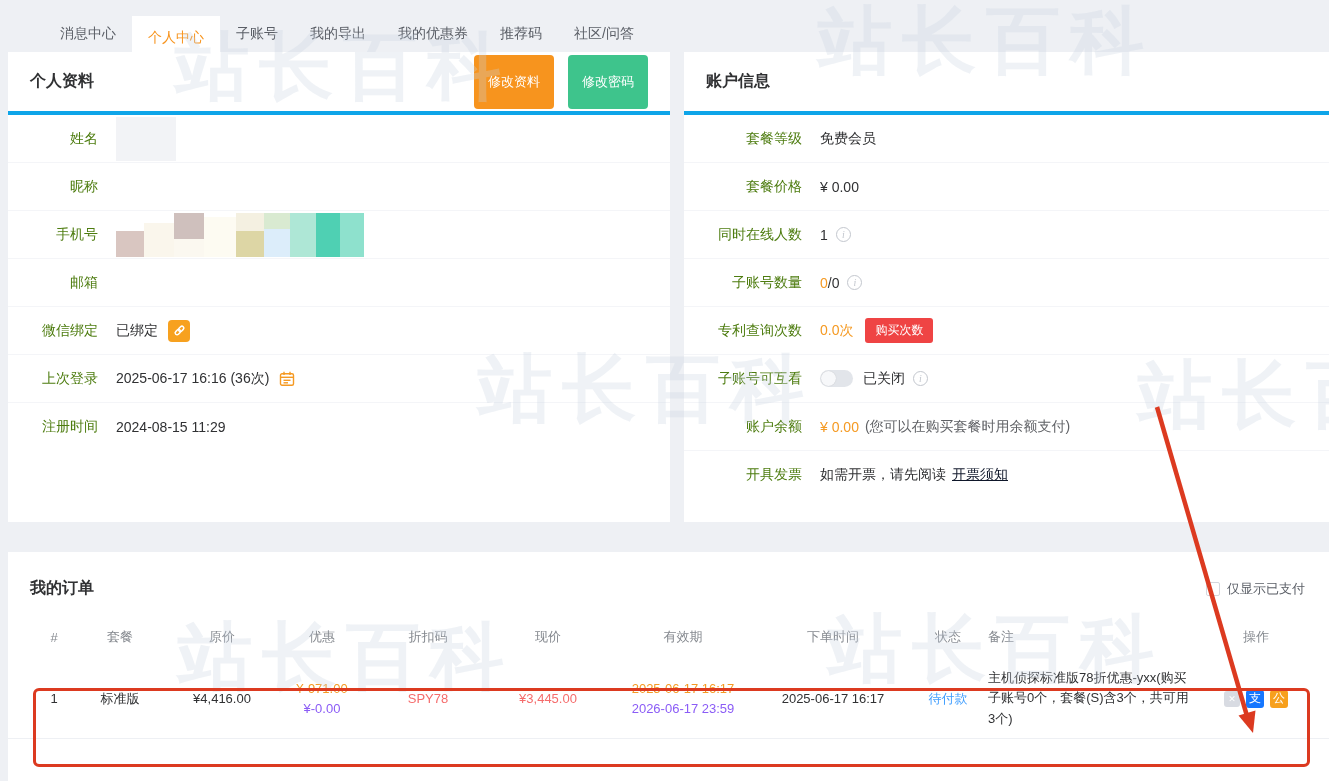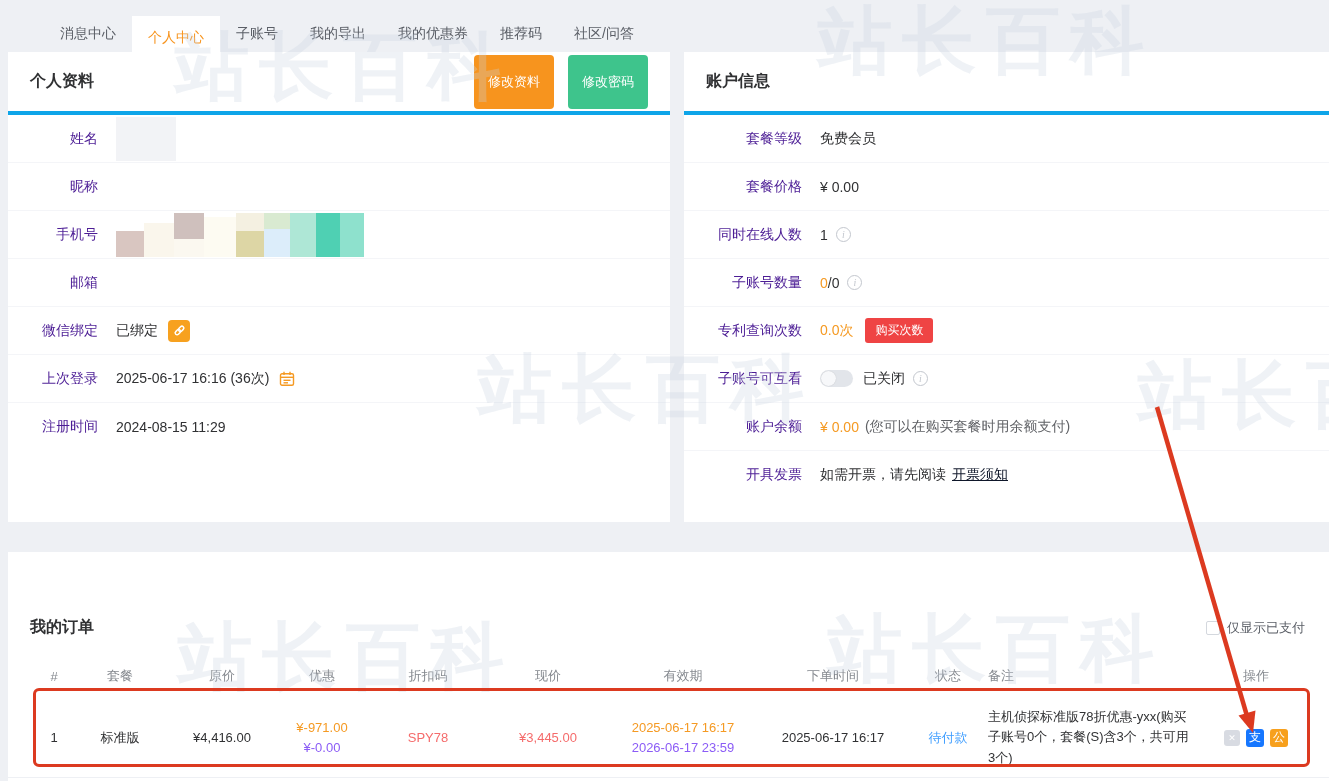--- a/index.html
+++ b/index.html
@@ -29,21 +29,21 @@
   .head-spacer { flex:1; }
   .btn { border:none; color:#fff; font-size:13px; padding:18px 14px; border-radius:4px;
          cursor:pointer; font-family:inherit; }
   .btn-orange { background:#f7941e; margin-right:14px; }
   .btn-green  { background:#3ec48c; }
 
   
   .frow { height:48px; display:flex; align-items:center; border-bottom:1px solid #f4f5f8;
           padding-left:8px; }
   .frow:last-child { border-bottom:none; }
-  .flabel { width:82px; text-align:right; font-size:14px; color:#4c1d95; flex-shrink:0; }
+  .flabel { width:82px; text-align:right; font-size:14px; color:#4d7c0f; flex-shrink:0; }
   .flabel-wide { width:110px; }
   .fvalue { margin-left:18px; font-size:14px; color:#303133; display:flex; align-items:center; }
 
   .redact { width:60px; height:44px; background:#f2f3f6; }
   .mosaic { position:relative; width:212px; height:44px; }
   .mosaic div { position:absolute; }
 
   .orange { color:#f59a23; }
   .graytx { color:#8b5cf6; }
   .red    { color:#f56c6c; }
@@ -58,21 +58,21 @@
                color:#c3c7ce; font-size:10px; display:inline-flex; align-items:center;
                justify-content:center; margin-left:8px; font-style:italic; font-family:"Liberation Serif",serif; }
   .toggle { width:33px; height:17px; background:#e2e5ea; border-radius:9px; position:relative;
             margin-right:10px; cursor:pointer; flex-shrink:0; }
   .toggle .knob { position:absolute; left:1px; top:1px; width:15px; height:15px;
                   border-radius:50%; background:#f7f8fa; box-shadow:0 0 1px rgba(0,0,0,.2); }
   .btn-times { background:#ef4444; color:#fff; font-size:12px; padding:4px 10px;
                border-radius:3px; border:none; margin-left:12px; cursor:pointer; font-family:inherit; }
 
   
-  .orders-head { display:flex; align-items:center; padding:26px 24px 0 22px;margin-top:39px; }
+  .orders-head { display:flex; align-items:center; padding:26px 24px 0 22px; }
   .filter { margin-left:auto; display:flex; align-items:center; cursor:pointer; }
   .checkbox { width:14px; height:14px; border:1px solid #d4d8de; border-radius:2px;
               background:#fff; margin-right:7px; }
   .filter-label { font-size:13px; color:#5a5e66; }
 
   .tbl { margin-top:16px; }
   .thead, .trow { display:flex; align-items:center; padding-left:28px; }
   .thead { height:44px; font-size:13px; color:#85898f; }
   .trow { min-height:80px; font-size:13px; color:#303133; border-bottom:1px solid #eef0f4; }
   .td, .th { text-align:center; flex-shrink:0; }

